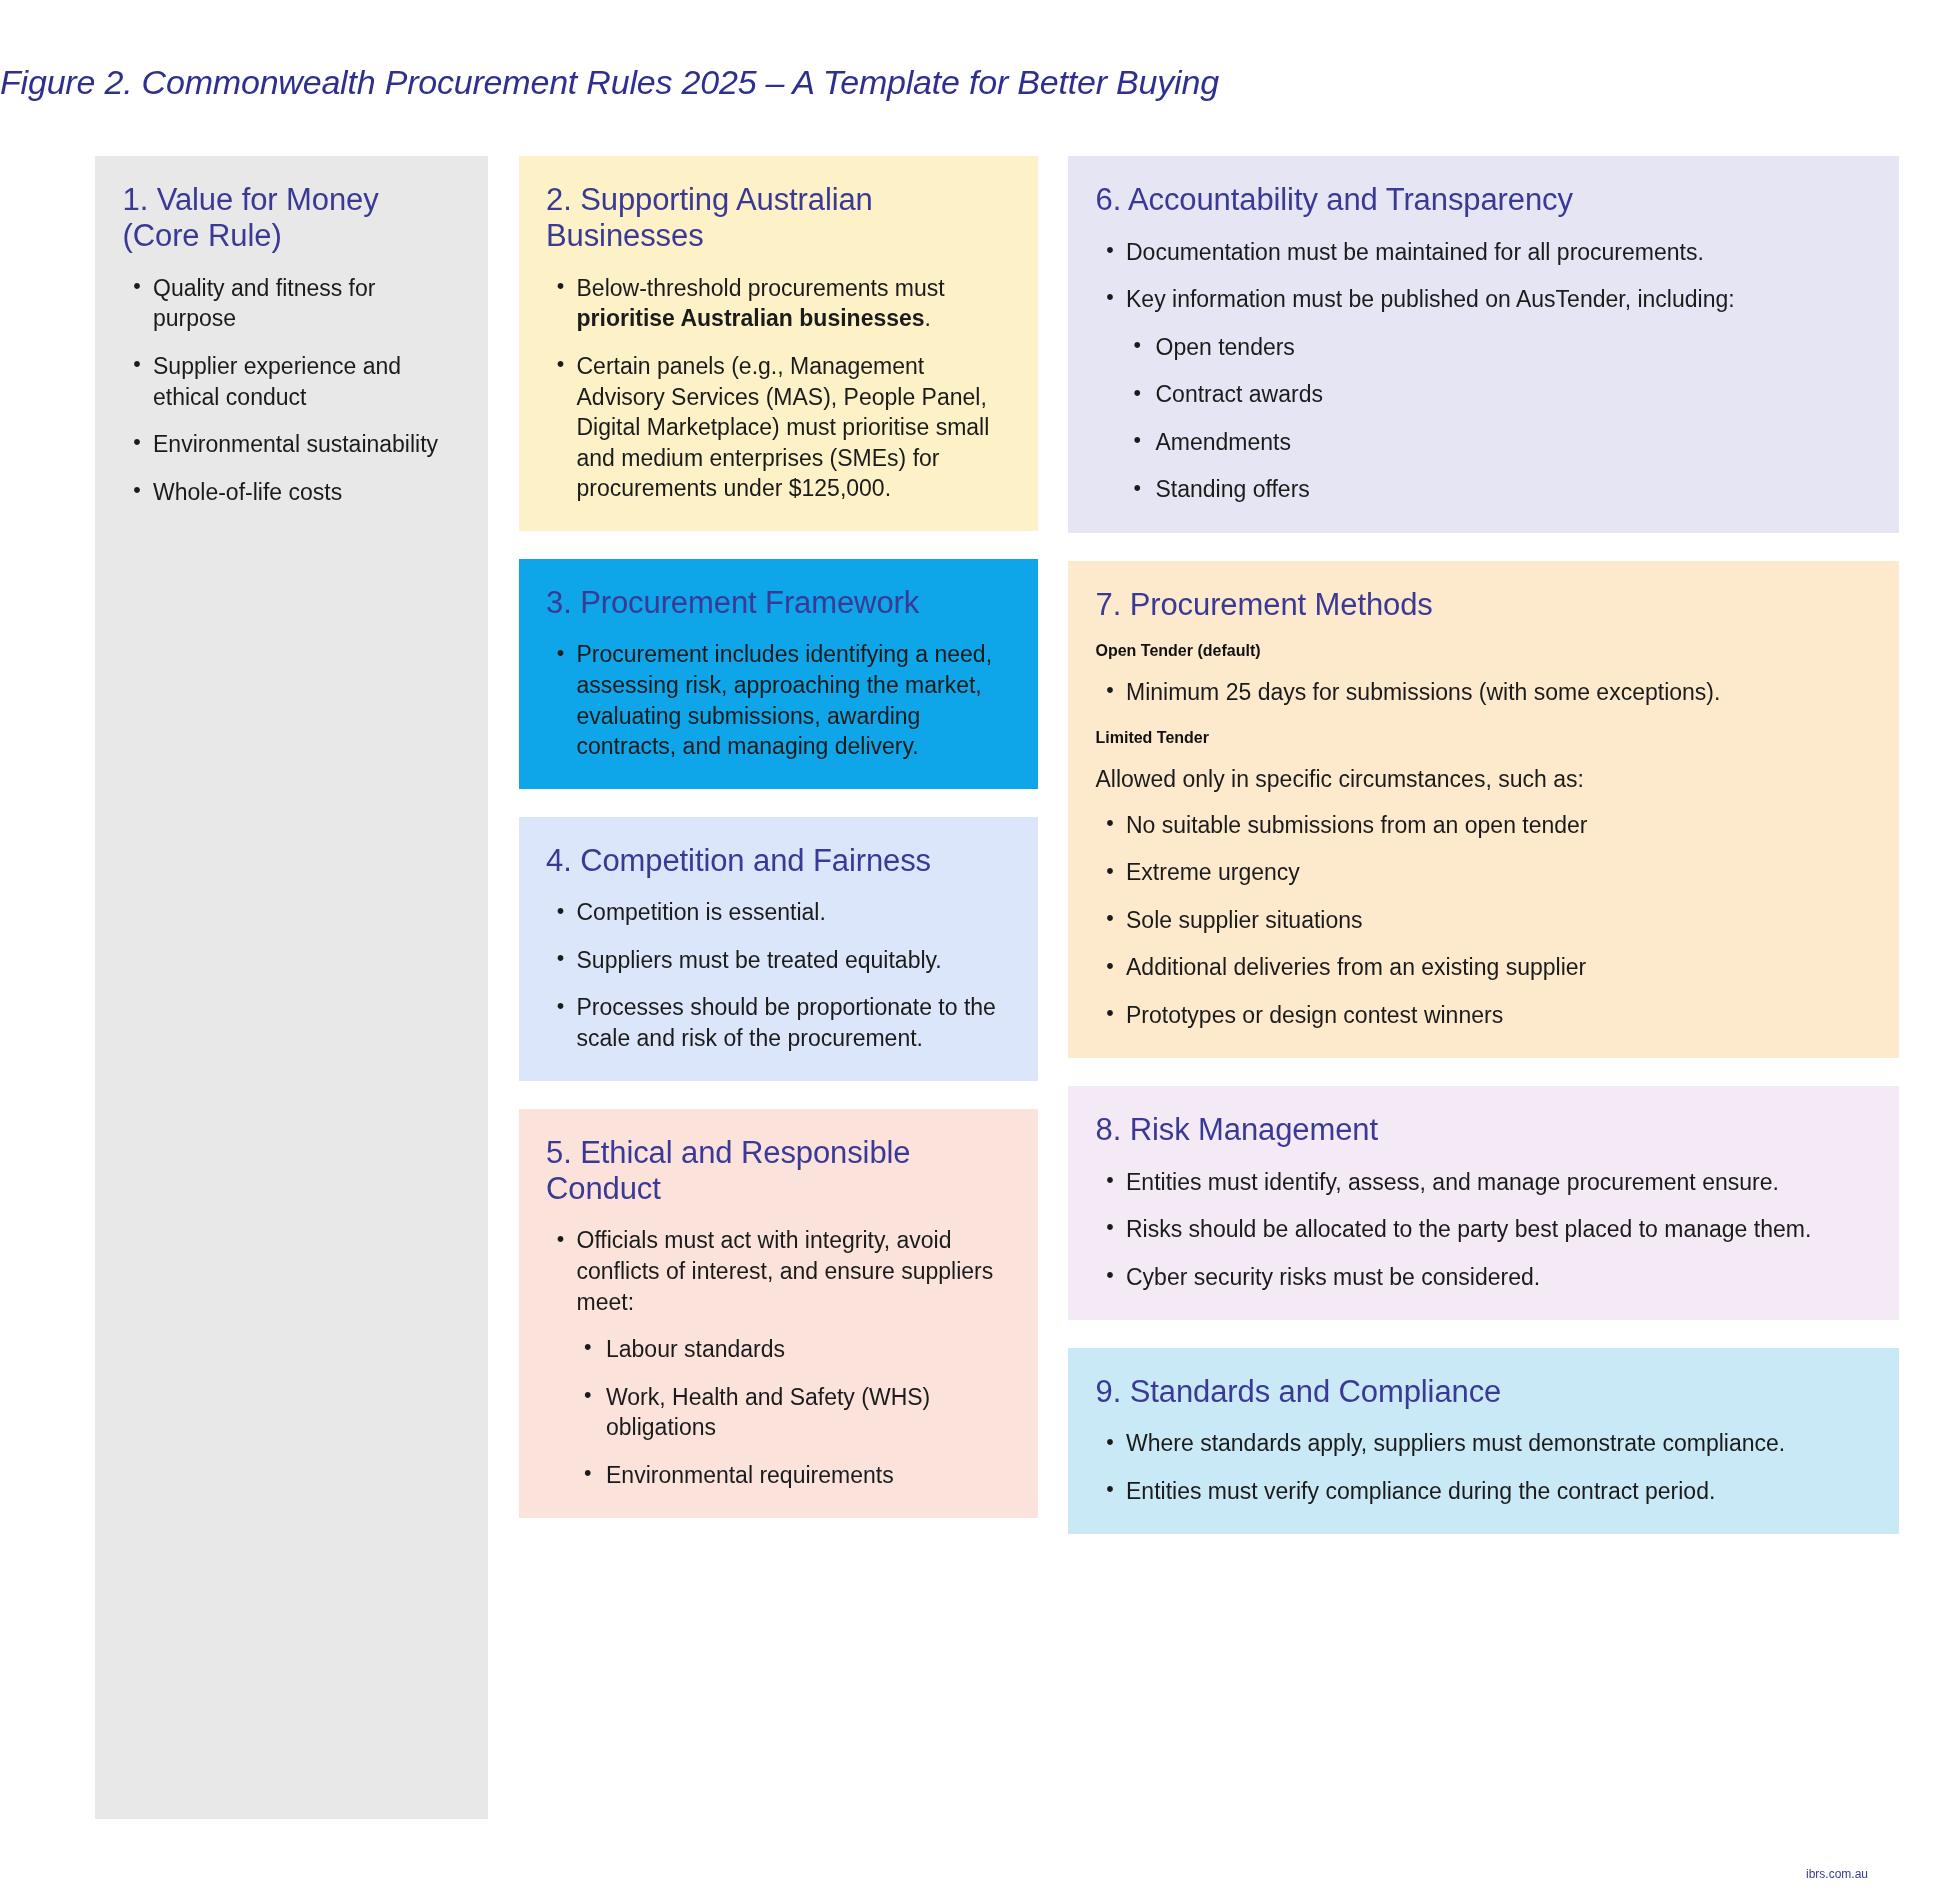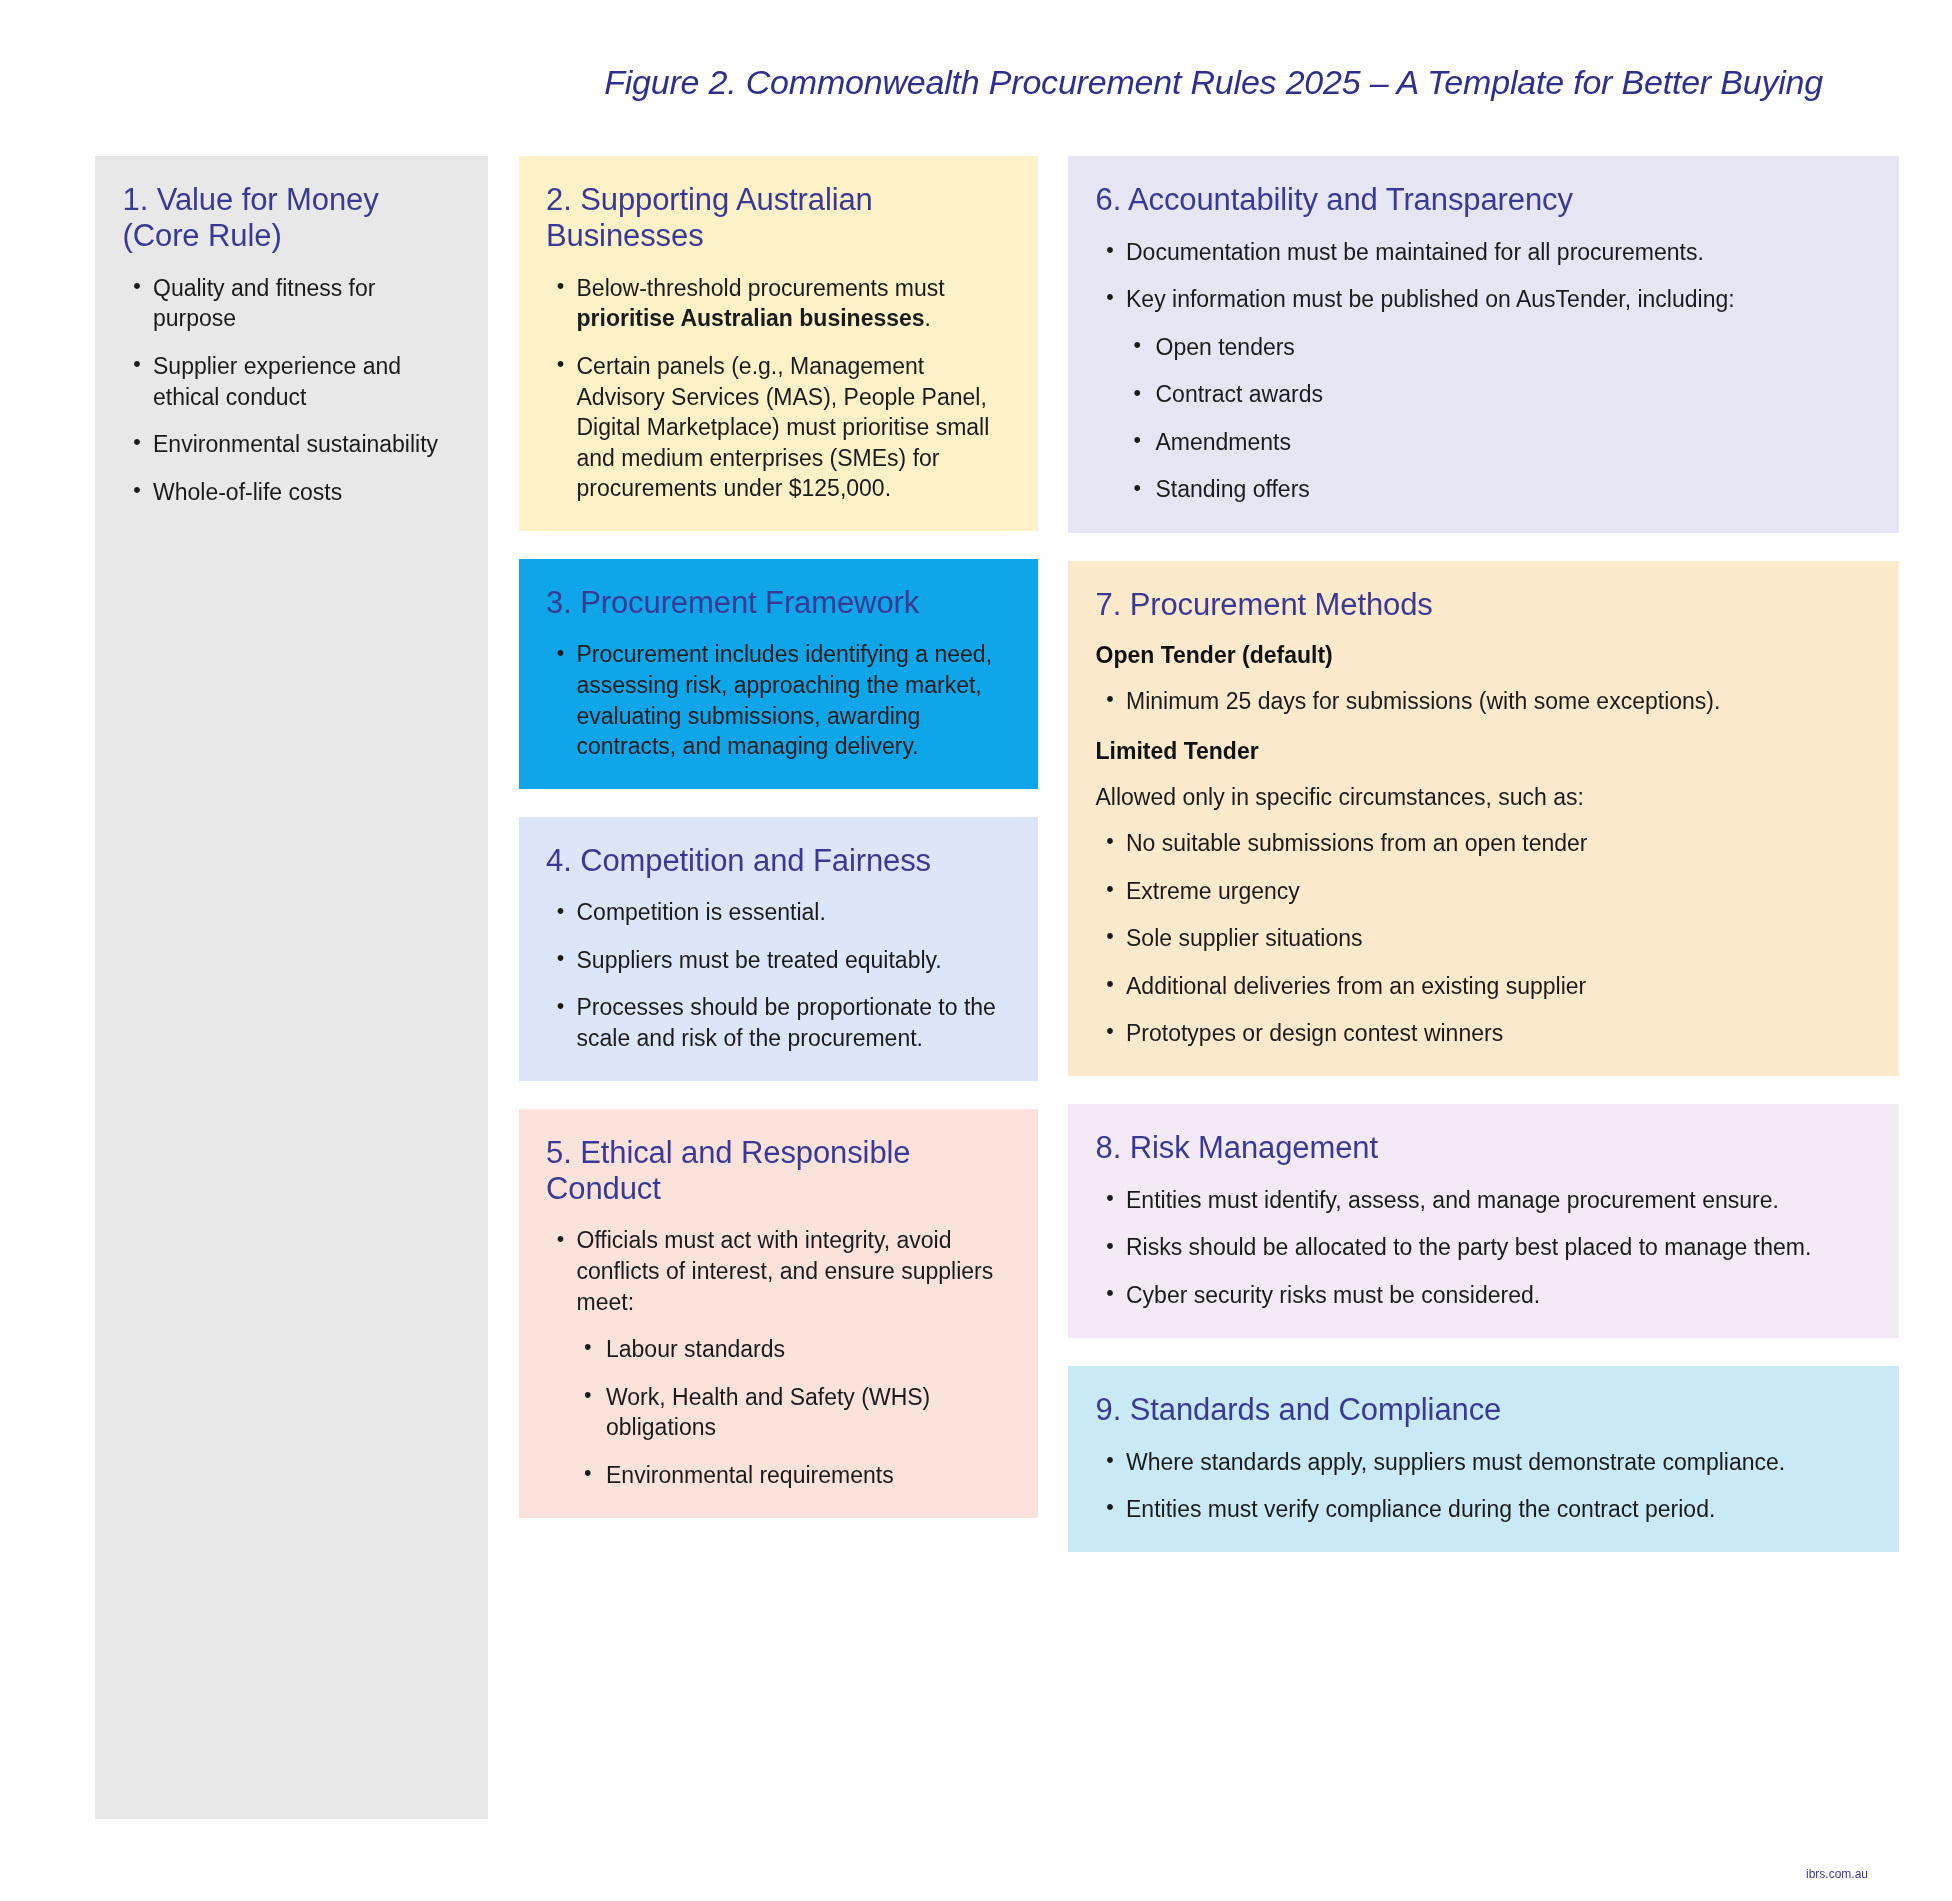--- a/index.html
+++ b/index.html
@@ -9,21 +9,21 @@
     background: #ffffff;
     font-family: "Liberation Sans", sans-serif;
   }
   body { position: relative; overflow: hidden; }
 
   #figure-title {
     position: absolute;
     top: 63px;
     left: 0;
     width: 1823px;
-    text-align: right;
+    text-align: left;
     font-style: italic;
     font-size: 34px;
     letter-spacing: -0.2px;
     color: #2f2f8f;
     font-family: "Liberation Sans", sans-serif;
   }
 
   #board {
     position: absolute;
     top: 156px;
@@ -73,21 +73,21 @@
     color: #1b1b1b;
   }
   .bullets.sub {
     margin-top: 17px;
     margin-bottom: 0;
   }
   .bullets.sub li { padding-left: 60px; }
   .bullets.sub li::before { left: 38px; }
 
   .subhead {
-    font-size: 23px;
+    font-size: 16px;
     font-weight: bold;
     color: #111111;
     margin-bottom: 15.3px;
     line-height: 1.3;
   }
   .para {
     font-size: 23px;
     color: #1b1b1b;
     line-height: 1.33;
     margin-bottom: 15.3px;

